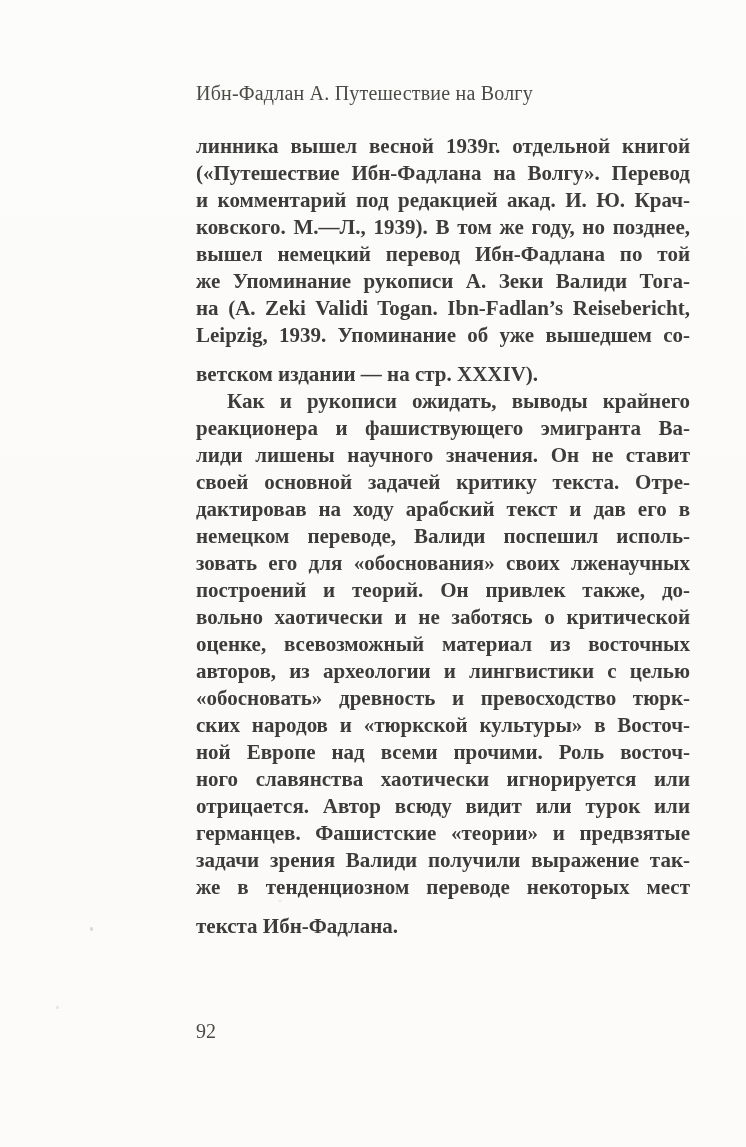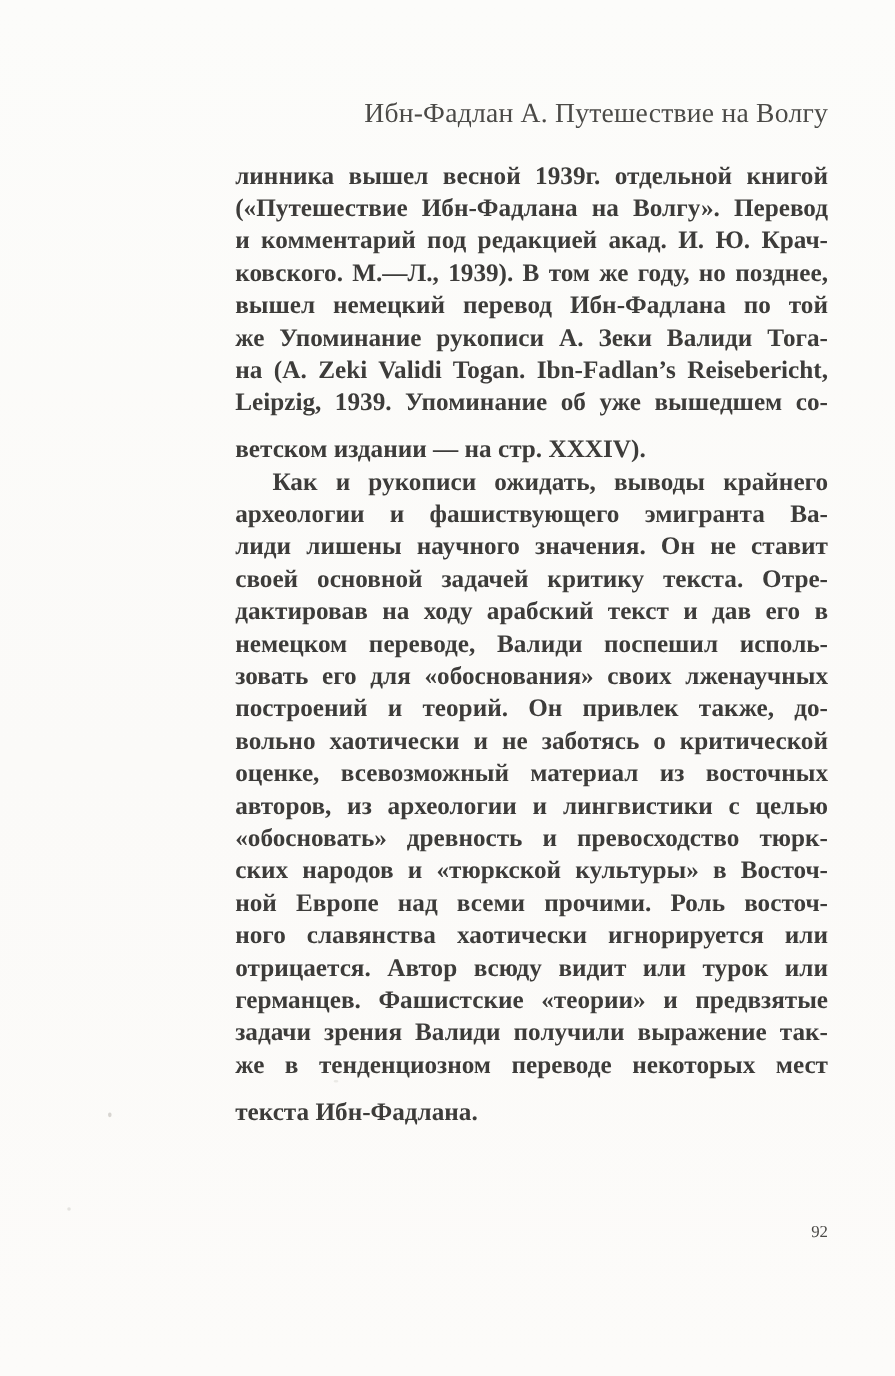--- a/index.html
+++ b/index.html
@@ -13,22 +13,22 @@
     height: 1147px;
     background: linear-gradient(180deg, #fcfcfa 0%, #fbfaf8 55%, #fcfbf9 100%);
     overflow: hidden;
     font-family: "Liberation Serif", "DejaVu Serif", serif;
   }
   .running-head {
     position: absolute;
     left: 196px;
     width: 494px;
     top: 82px;
-    text-align: right;
-    font-size: 23px;
+    text-align: left;
+    font-size: 20px;
     letter-spacing: 0.2px;
     color: #4b4a47;
   }
   .text-block {
     position: absolute;
     left: 196px;
     top: 133px;
     width: 494px;
     font-size: 21px;
     line-height: 27px;
@@ -47,22 +47,22 @@
     margin-top: 12px;
   }
   .line.indent {
     text-indent: 31px;
   }
   .page-number {
     position: absolute;
     left: 196px;
     width: 494px;
     top: 1020px;
-    text-align: right;
-    font-size: 14px;
+    text-align: left;
+    font-size: 20px;
     color: #4a4946;
   }
   
   .speck {
     position: absolute;
     background: #b9b6b1;
     border-radius: 50%;
   }
   .speck-1 { left: 90px; top: 927px; width: 3px; height: 4px; opacity: .55; }
   .speck-2 { left: 56px; top: 1006px; width: 3px; height: 3px; opacity: .35; }
@@ -81,21 +81,21 @@
         <div class="line">и комментарий под редакцией акад. И. Ю. Крач-</div>
         <div class="line">ковского. М.—Л., 1939). В том же году, но позднее,</div>
         <div class="line">вышел немецкий перевод Ибн-Фадлана по той</div>
         <div class="line">же Упоминание рукописи А. Зеки Валиди Тога-</div>
         <div class="line">на (A. Zeki Validi Togan. Ibn-Fadlan’s Reisebericht,</div>
         <div class="line">Leipzig, 1939. Упоминание об уже вышедшем со-</div>
         <div class="line para-end">ветском издании — на стр. XXXIV).</div>
       </div>
       <div>
         <div class="line indent">Как и рукописи ожидать, выводы крайнего</div>
-        <div class="line">археологии и фашиствующего эмигранта Ва-</div>
+        <div class="line">реакционера и фашиствующего эмигранта Ва-</div>
         <div class="line">лиди лишены научного значения. Он не ставит</div>
         <div class="line">своей основной задачей критику текста. Отре-</div>
         <div class="line">дактировав на ходу арабский текст и дав его в</div>
         <div class="line">немецком переводе, Валиди поспешил исполь-</div>
         <div class="line">зовать его для «обоснования» своих лженаучных</div>
         <div class="line">построений и теорий. Он привлек также, до-</div>
         <div class="line">вольно хаотически и не заботясь о критической</div>
         <div class="line">оценке, всевозможный материал из восточных</div>
         <div class="line">авторов, из археологии и лингвистики с целью</div>
         <div class="line">«обосновать» древность и превосходство тюрк-</div>

